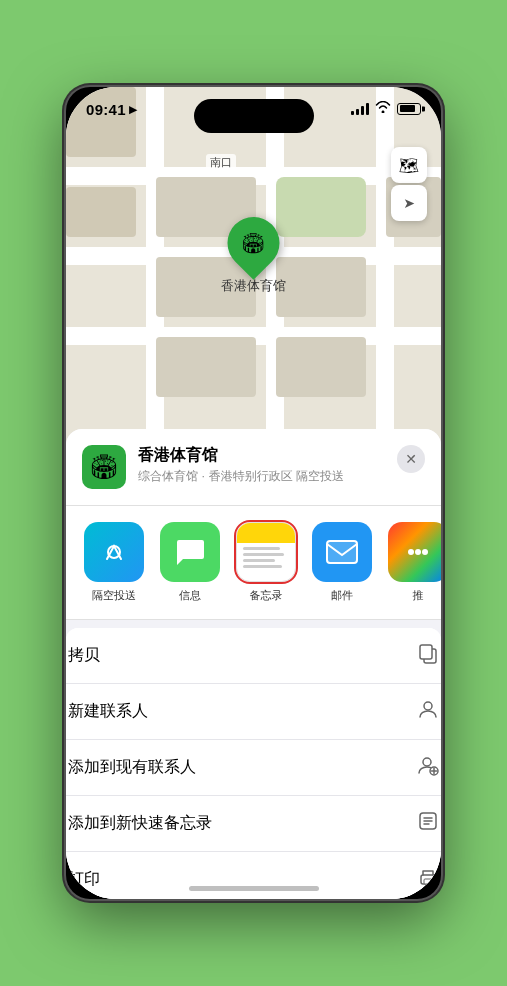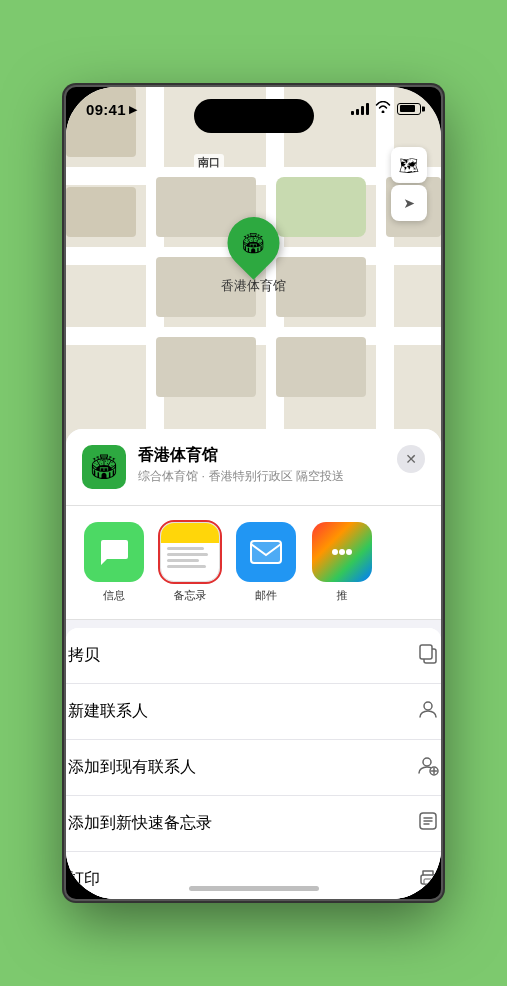--- a/index.html
+++ b/index.html
@@ -11,21 +11,21 @@
       display: flex;
       align-items: center;
       justify-content: center;
       font-family: -apple-system, 'PingFang SC', 'Helvetica Neue', sans-serif;
     }
 
     .phone-frame {
       width: 375px;
       height: 812px;
       background: #000;
-      border-radius: 10px;
+      border-radius: 24px;
       position: relative;
       box-shadow: 0 0 0 2px #555, 0 0 0 4px #333, 0 20px 60px rgba(0,0,0,0.5);
       overflow: hidden;
     }
 
     .phone-screen {
       position: absolute;
       top: 0; left: 0; right: 0; bottom: 0;
       background: #e8e8e8;
       border-radius: 50px;
@@ -456,21 +456,21 @@
       <div class="map-block" style="top:90px;left:90px;width:100px;height:60px;background:#d4cfbf;"></div>
       <div class="map-green-block" style="top:90px;left:210px;width:90px;height:60px;border-radius:8px;"></div>
       <div class="map-block" style="top:170px;left:90px;width:100px;height:60px;"></div>
       <div class="map-block" style="top:170px;left:210px;width:90px;height:60px;"></div>
       <div class="map-block" style="top:90px;left:320px;width:55px;height:60px;"></div>
       <div class="map-block" style="top:250px;left:90px;width:100px;height:60px;"></div>
       <div class="map-block" style="top:250px;left:210px;width:90px;height:60px;"></div>
       <div class="map-block" style="top:0;left:0;width:70px;height:70px;background:#d0c9b5;"></div>
       <div class="map-block" style="top:100px;left:0;width:70px;height:50px;background:#d0c9b5;"></div>
 
-      <div class="map-label" style="top:67px;left:128px;font-weight:bold;">
+      <div class="map-label" style="top:67px;left:140px;">
         <span>南口</span>
       </div>
 
       <div class="map-pin">
         <div class="map-pin-icon">
           <span class="map-pin-icon-inner" style="font-size:20px;">🏟</span>
         </div>
         <div class="map-pin-label">香港体育馆</div>
       </div>
 
@@ -494,20 +494,29 @@
           <div class="location-name">香港体育馆</div>
           <div class="location-subtitle">综合体育馆 · 香港特别行政区 隔空投送</div>
         </div>
         <div class="close-btn">
           <span>✕</span>
         </div>
       </div>
 
       <div class="share-row">
 
+        <div class="share-item">
+          <div class="share-item-icon airdrop">
+            <svg width="30" height="30" viewBox="0 0 30 30">
+              <circle cx="15" cy="15" r="6" fill="none" stroke="white" stroke-width="2"></circle>
+              <path d="M8 22 L15 9 L22 22" fill="none" stroke="white" stroke-width="2" stroke-linecap="round"></path>
+            </svg>
+          </div>
+          <span class="share-item-label">隔空投送</span>
+        </div>
 
         <div class="share-item">
           <div class="share-item-icon message">
             <svg width="34" height="34" viewBox="0 0 34 34">
               <path d="M5 5 H29 Q31 5 31 7 V22 Q31 24 29 24 H10 L4 30 V7 Q4 5 6 5Z" fill="white"></path>
             </svg>
           </div>
           <span class="share-item-label">信息</span>
         </div>
 

